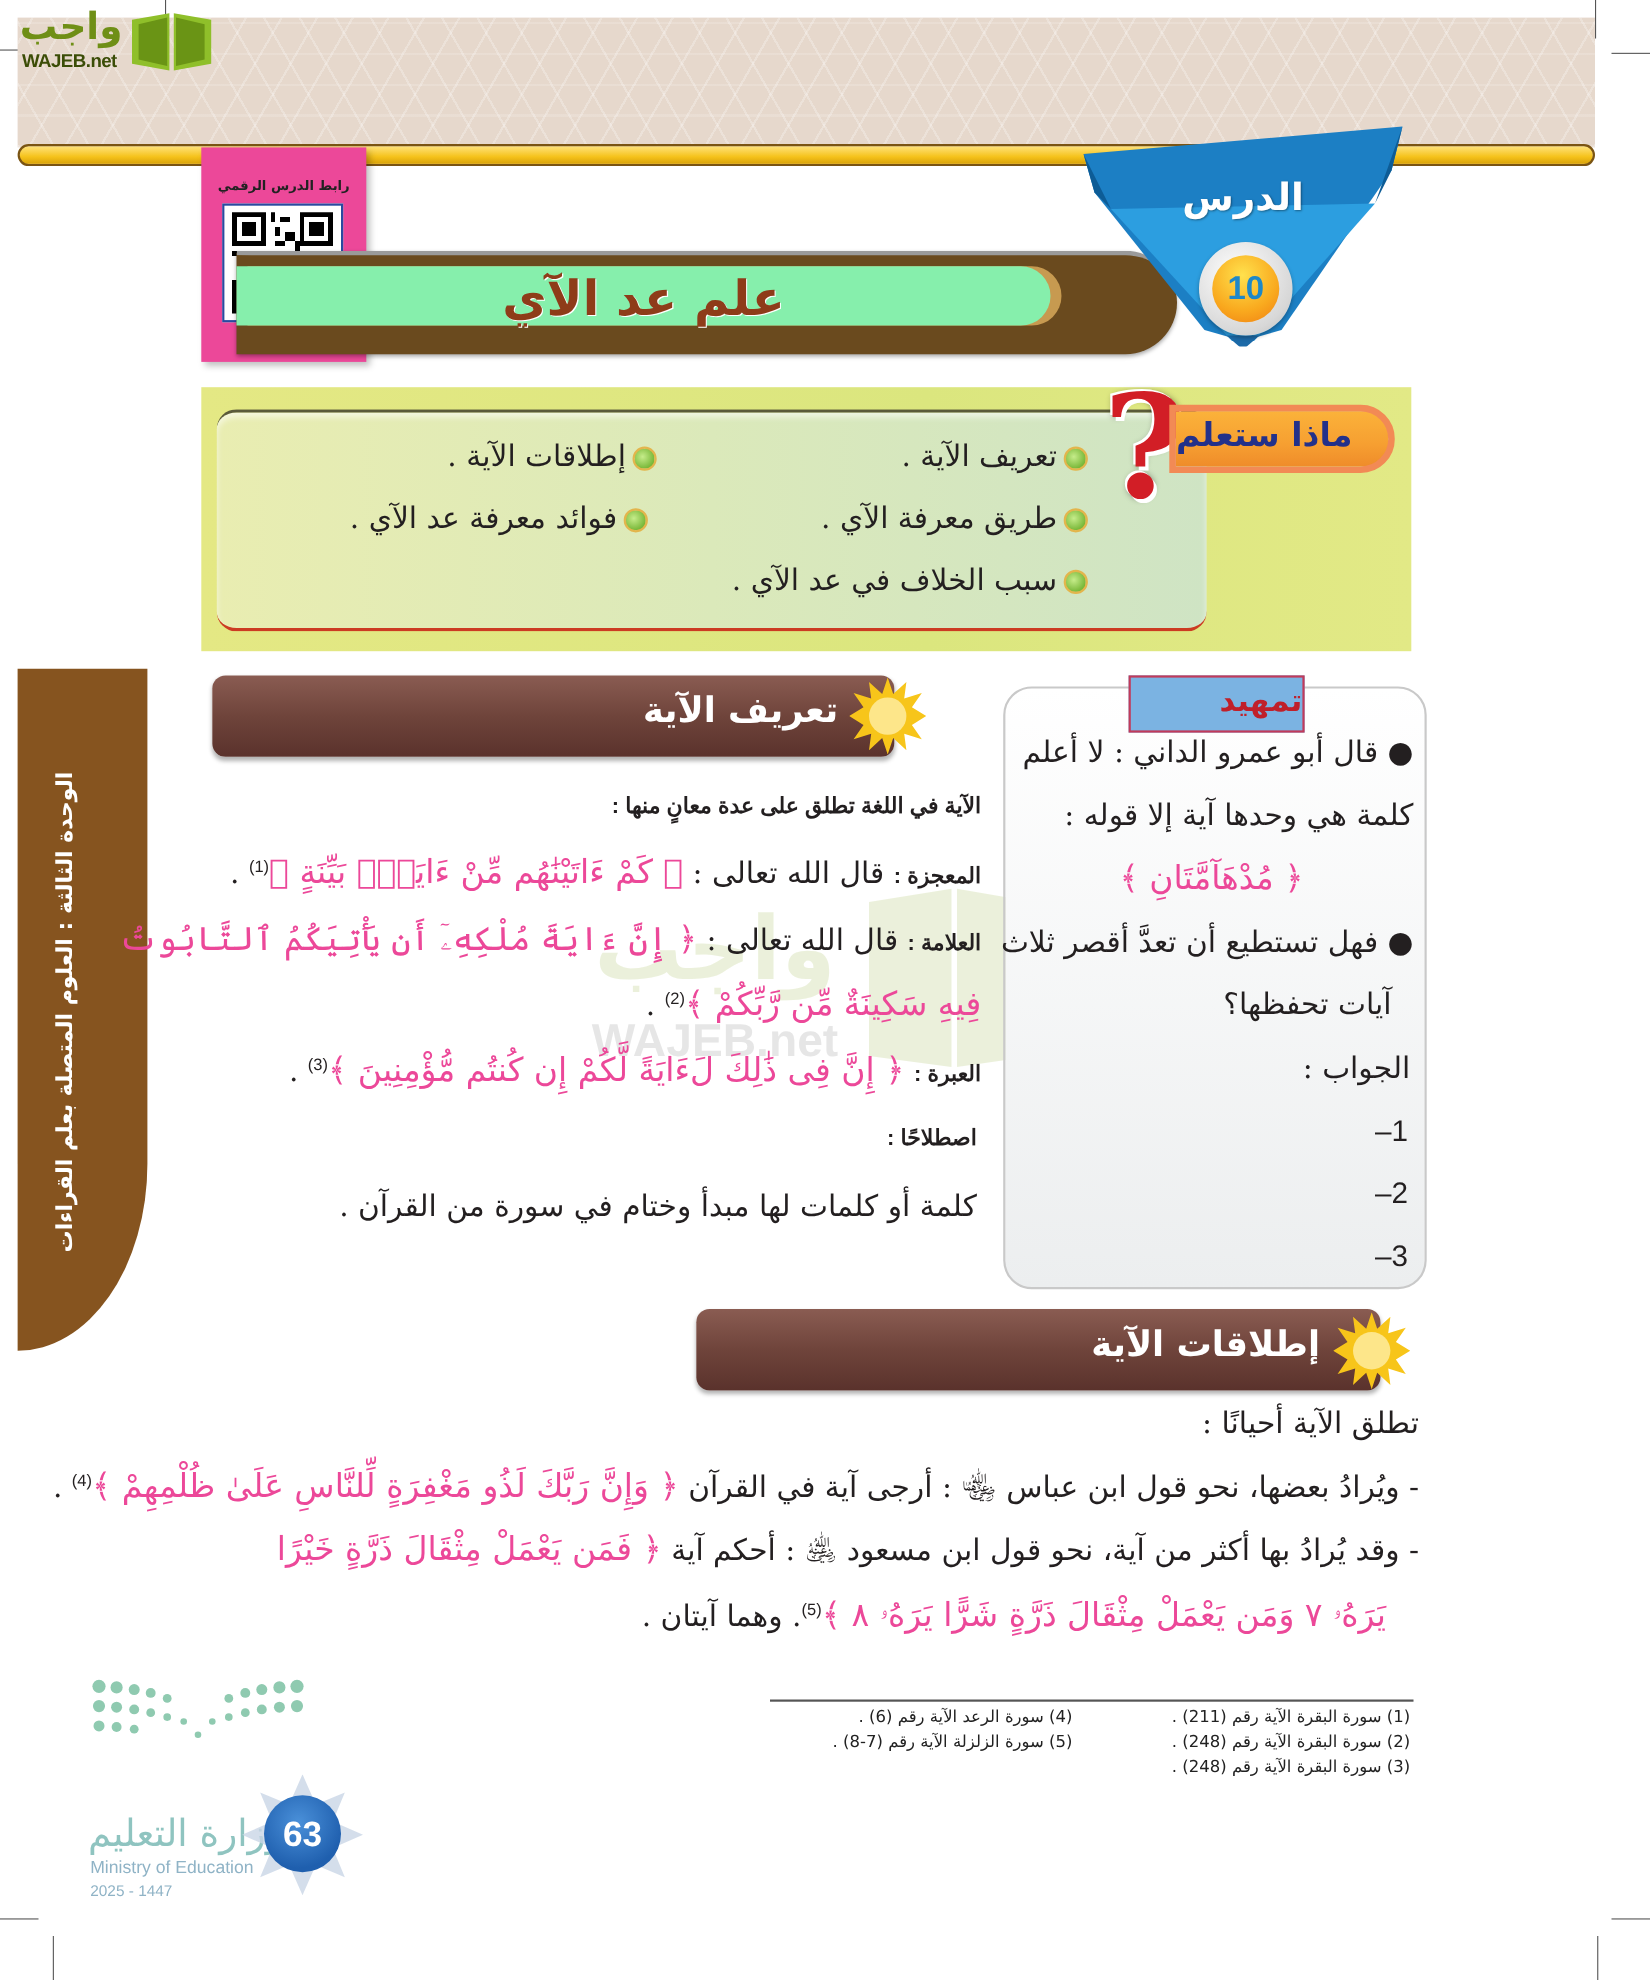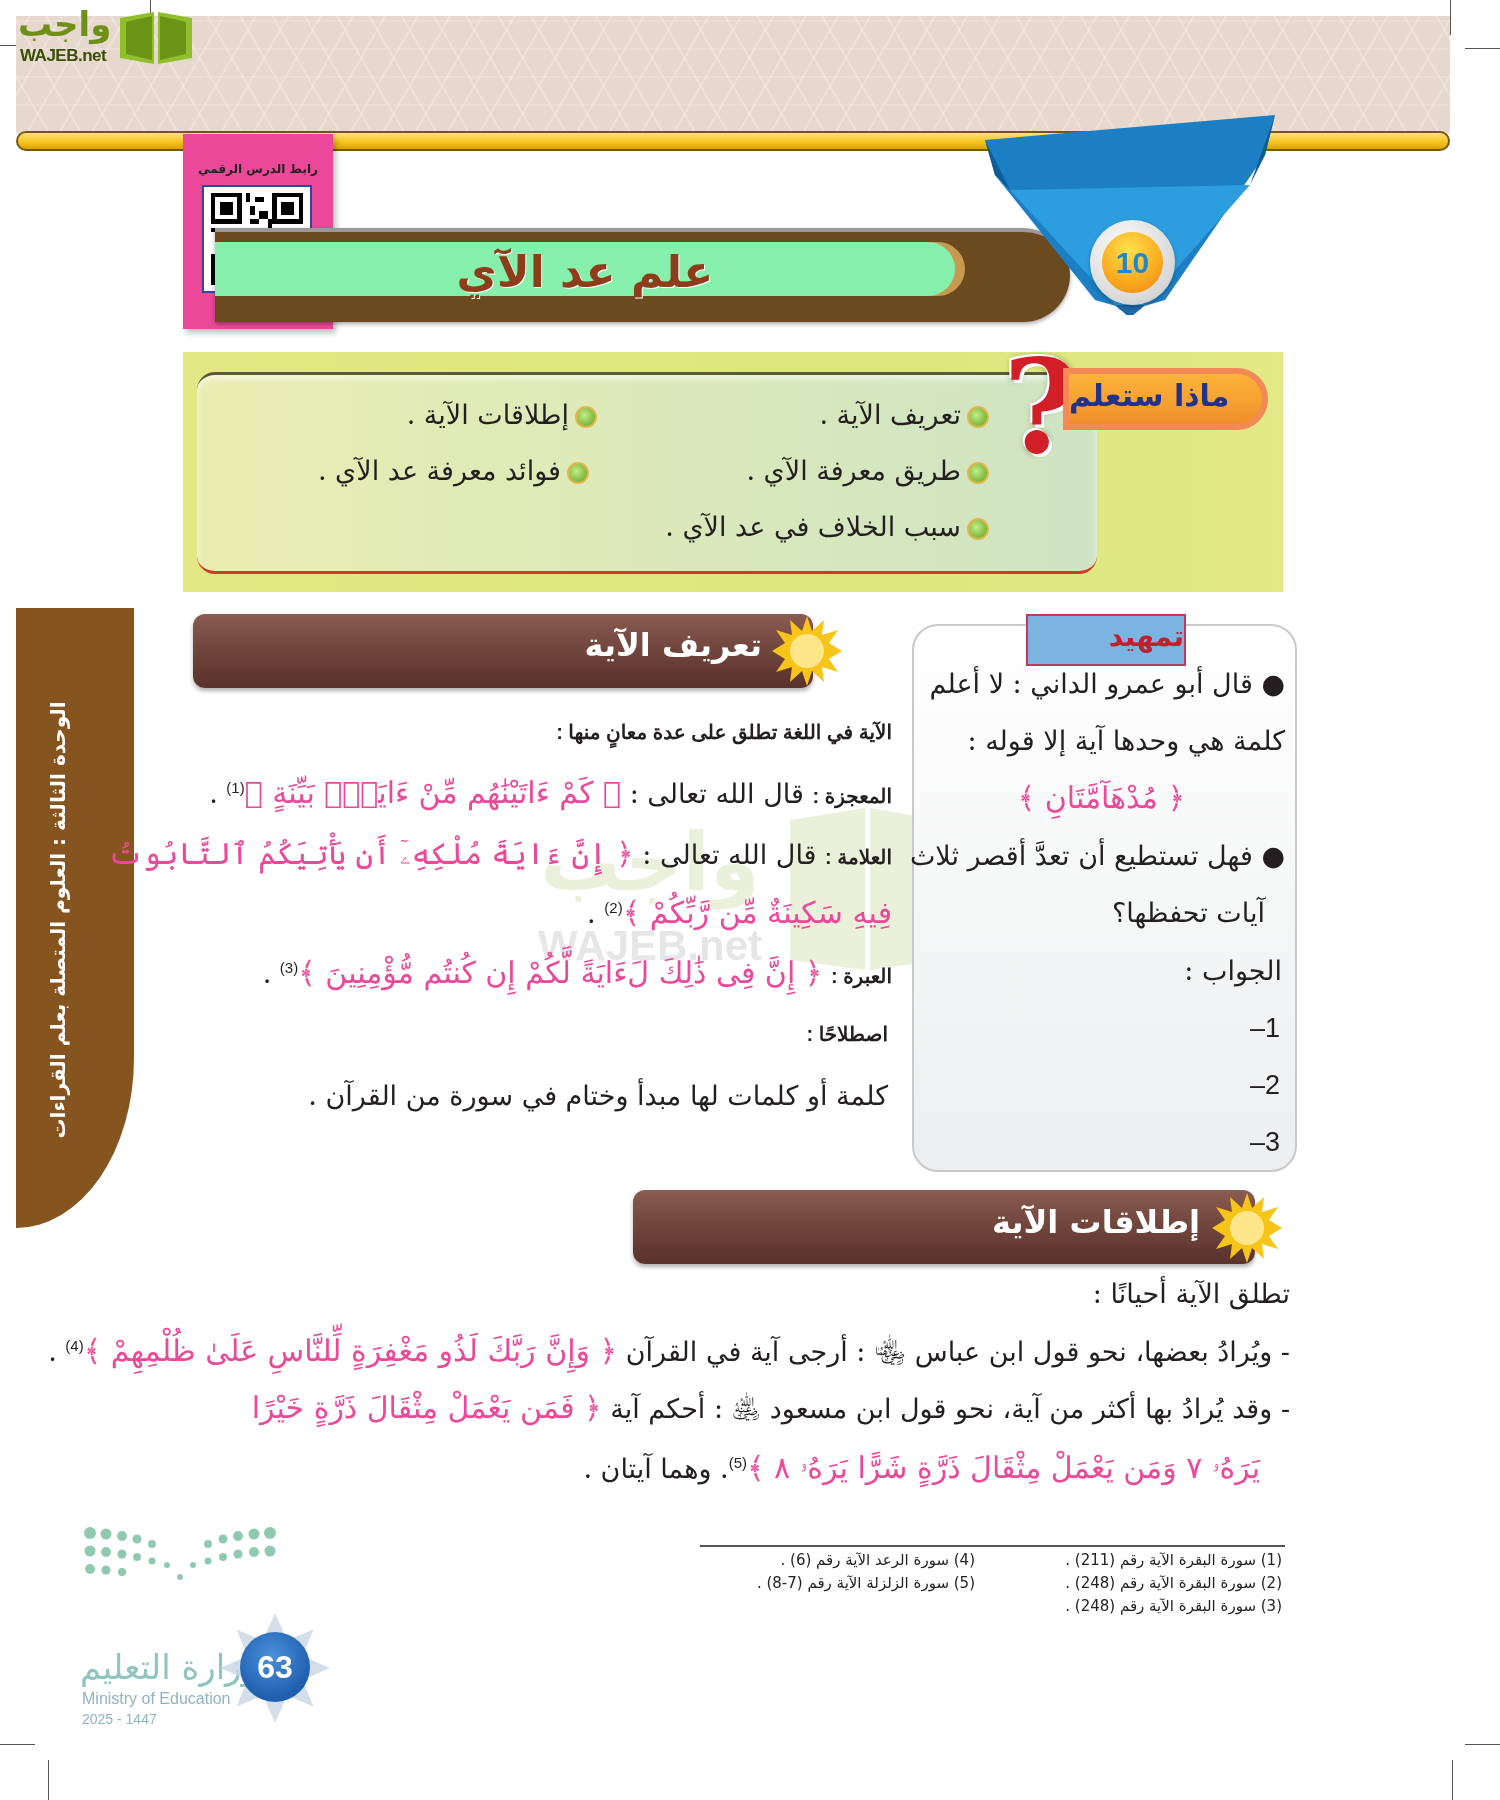--- a/index.html
+++ b/index.html
@@ -258,20 +258,21 @@
 </div>
 
 <div class="abs ribbon">
   <svg width="330" height="215" viewBox="0 0 330 215" style="position:absolute;left:0;top:0">
     <polygon points="20,40 310,15 300,55 200,200 165,210 130,200 30,75" fill="#1c7fc4"></polygon>
     <polygon points="45,90 285,85 175,210 155,210" fill="#2c9ee0"></polygon>
     <polygon points="20,40 45,90 30,75" fill="#0d5c96"></polygon>
     <polygon points="310,15 285,85 300,55" fill="#0d5c96"></polygon>
     <polygon points="150,205 180,205 165,218" fill="#1c6aa8"></polygon>
   </svg>
+  <div class="ribbon-label">الدرس</div>
   <div class="lesson-num-ring">
     <div class="lesson-num">10</div>
   </div>
 </div>
 
 <div class="abs objectives">
   <div class="objectives-inner">
     <div class="obj-item" style="right:108px;top:24px;">
       <span class="obj-bullet"></span><span>تعريف الآية .</span>
     </div>

